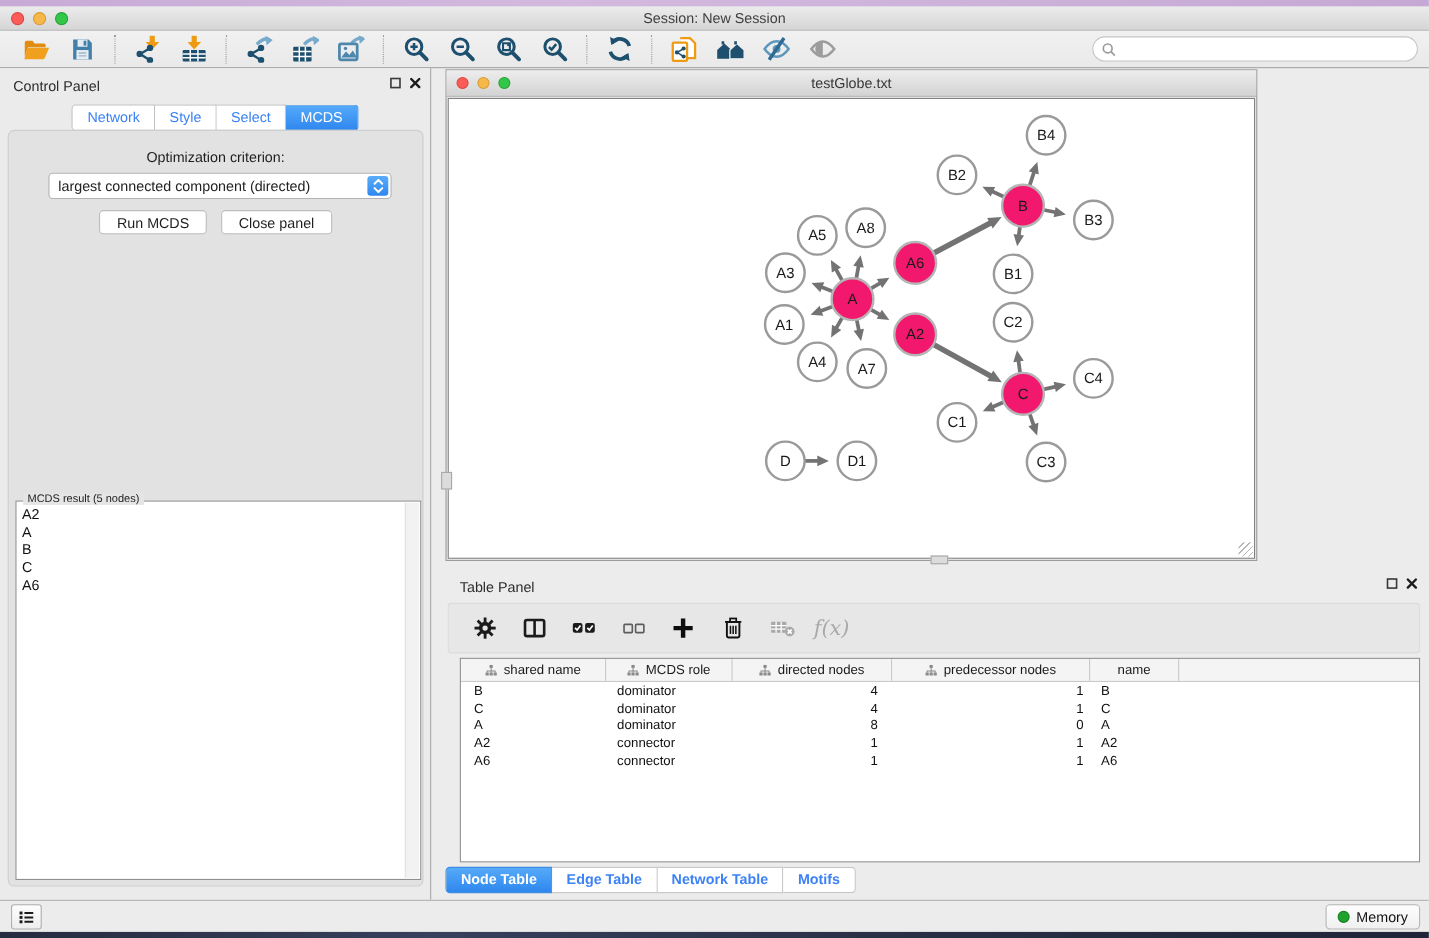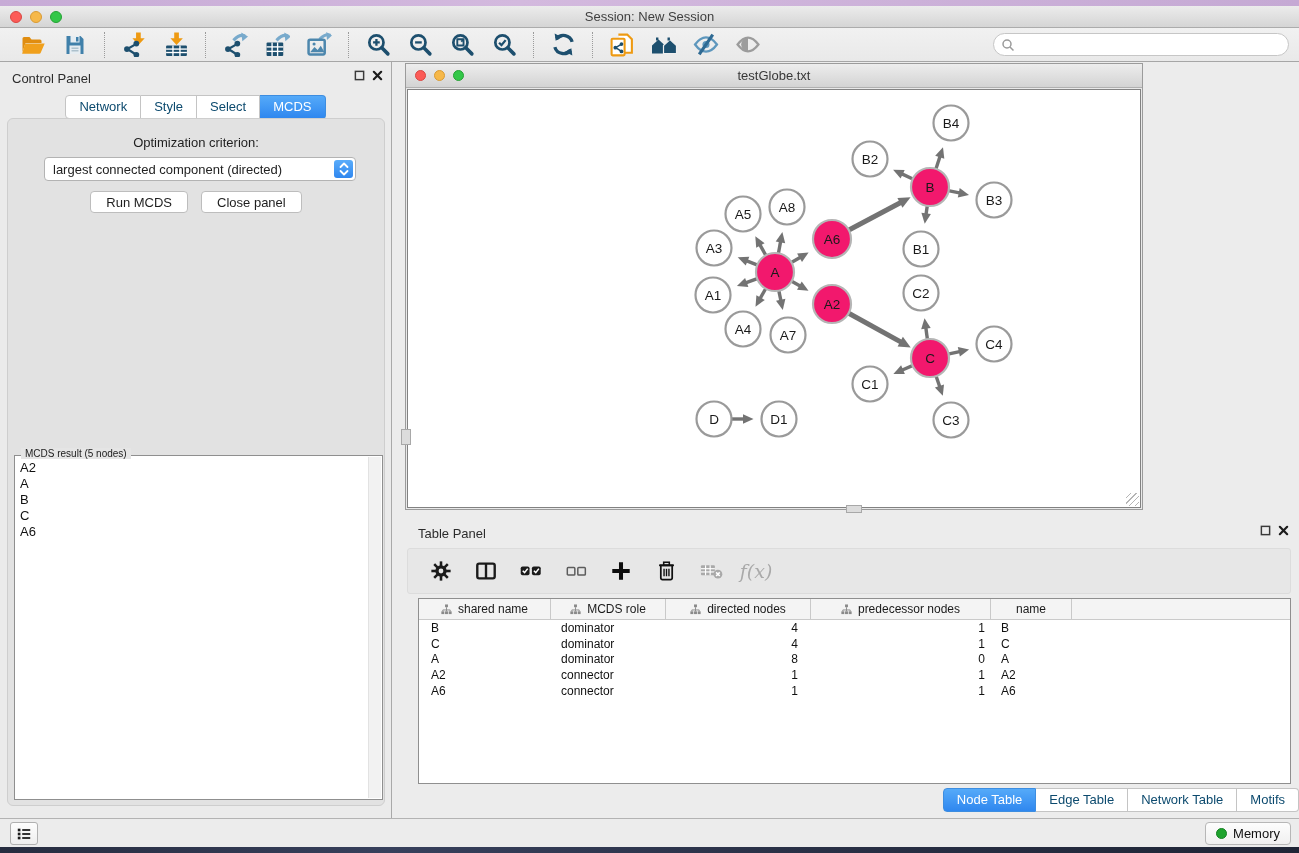--- a/index.html
+++ b/index.html
@@ -28,21 +28,21 @@
   .tb-sep { height:26px; border-left:1px dotted #9b9b9b; margin:0 8px; }
   .searchbox { position:absolute; right:10px; top:5px; width:296px; height:23px; background:#fff;
     border:1px solid #c6c6c6; border-radius:12px; display:flex; align-items:center; padding-left:7px; }
   .searchbox input { border:none; outline:none; flex:1; height:18px; font-size:12px; background:transparent; font-family:"Liberation Sans",sans-serif;}
 
   
   .control-panel { position:absolute; left:0; top:62px; width:392px; height:756px; background:#ebebeb; border-right:1px solid #a9a9a9; }
   .cp-title { position:absolute; left:12px; top:9px; font-size:13px; color:#2c2c2c; }
   .panel-winbtns { position:absolute; right:8px; top:8px; display:flex; gap:7px; align-items:center; }
   .tabs-row { position:absolute; left:0; top:33px; width:100%; display:flex; justify-content:center; }
-  .tab { font-size:13px; padding:3px 13px 4px; background:#fff; border:1px solid #c4c4c4; border-left:none; color:#0c4a6e; cursor:default; }
+  .tab { font-size:13px; padding:3px 13px 4px; background:#fff; border:1px solid #c4c4c4; border-left:none; color:#3b82f6; cursor:default; }
   .tab:first-child { border-left:1px solid #c4c4c4; border-radius:4px 0 0 4px; }
   .tab:last-child { border-radius:0 4px 4px 0; }
   .tab.active { background:linear-gradient(#55aaf9,#2f87ef); border-color:#3d8de0; color:#fff; }
   .cp-inner { position:absolute; left:7px; top:56px; width:378px; height:688px; background:#e2e2e2; border:1px solid #cecece; border-radius:6px; }
   .opt-label { position:absolute; left:0; top:16px; width:100%; text-align:center; font-size:13px; color:#1e1e1e; }
   .dropdown { position:absolute; left:36px; top:38px; width:312px; height:24px; background:#fff; border:1px solid #b3b3b3; border-radius:4px;
     display:flex; align-items:center; font-size:13px; padding-left:8px; }
   .dropdown .stepper { position:absolute; right:2px; top:2px; bottom:2px; width:19px; background:linear-gradient(#5aacfa,#2f87ef); border-radius:3px;
     display:flex; align-items:center; justify-content:center; }
   .btn-row { position:absolute; left:0; top:72px; width:100%; display:flex; justify-content:center; gap:13px; }
@@ -73,21 +73,21 @@
   .tp-toolbar { position:absolute; left:14px; right:8px; top:30px; height:46px; background:#e7e7e7; border:1px solid #dcdcdc; border-radius:3px;
     display:flex; align-items:center; gap:19px; padding-left:20px; }
   .tp-tool { width:26px; height:26px; display:flex; align-items:center; justify-content:center; cursor:default; }
   .fx-label { font-family:"DejaVu Serif", serif; font-style:italic; font-size:19px; color:#a9a9a9; }
   .data-table { position:absolute; left:25px; right:8px; top:80px; height:186px; background:#fff; border:1px solid #8f8f8f; overflow:hidden; }
   .dt-header { display:flex; height:21px; background:#f4f4f4; border-bottom:1px solid #cacaca; }
   .dt-hcell { display:flex; align-items:center; justify-content:center; gap:6px; font-size:12px; color:#1a1a1a; border-right:1px solid #c9c9c9; }
   .dt-hcell.filler { border-right:none; flex:1; }
   .dt-row { display:flex; height:15.7px; align-items:center; }
   .dt-cell { font-size:12px; color:#111; white-space:nowrap; overflow:hidden; }
-  .tp-tabs { position:absolute; left:12px; right:0; top:270px; display:flex; justify-content:flex-end; }
+  .tp-tabs { position:absolute; left:12px; right:16px; top:270px; display:flex; justify-content:flex-start;font-weight:bold; }
 
   
   .status-bar { position:absolute; left:0; top:818px; width:1299px; height:29px; background:#ececec; border-top:1px solid #b3b3b3; }
   .list-btn { position:absolute; left:10px; top:3px; width:28px; height:23px; background:linear-gradient(#fdfdfd,#eee);
     border:1px solid #b0b0b0; border-radius:3px; display:flex; align-items:center; justify-content:center; }
   .memory-btn { position:absolute; right:8px; top:3px; height:23px; background:linear-gradient(#fdfdfd,#f0f0f0); border:1px solid #b7b7b7; border-radius:4px;
     display:flex; align-items:center; gap:6px; padding:0 10px; font-size:13px; color:#111; }
   .mem-dot { width:11px; height:11px; border-radius:50%; background:#1fa32e; border:1px solid #158223; }
 </style>
 </head>

